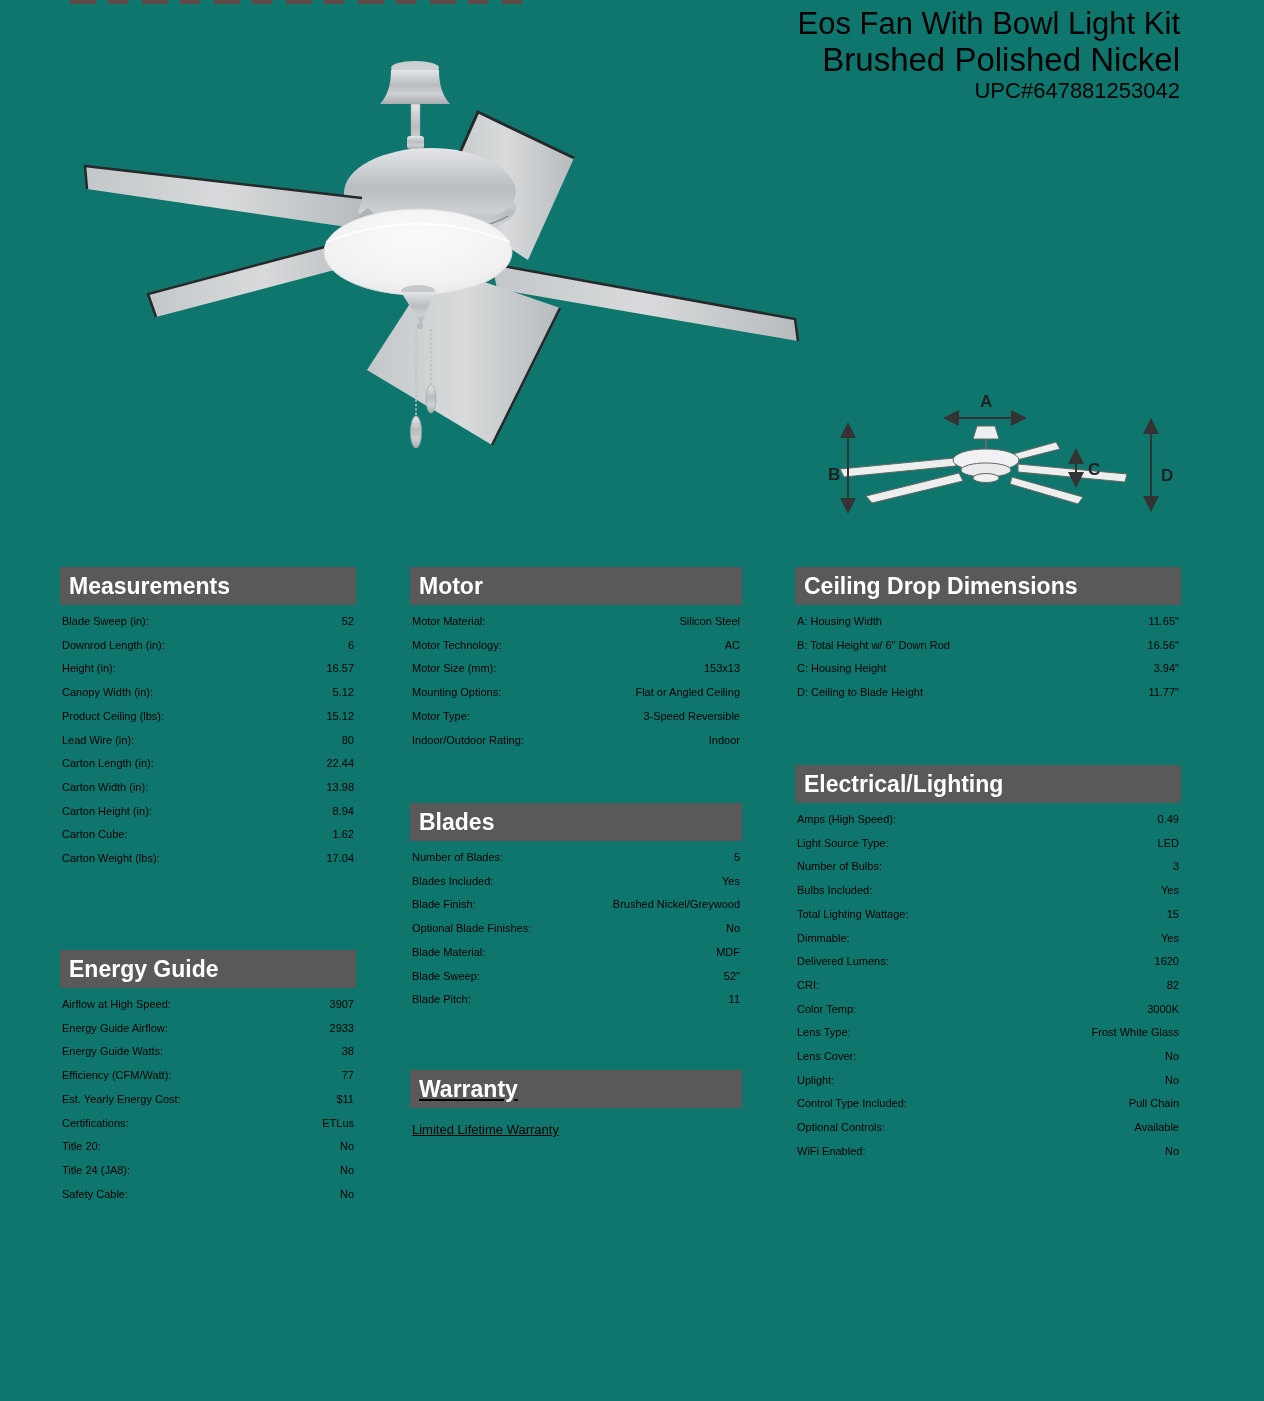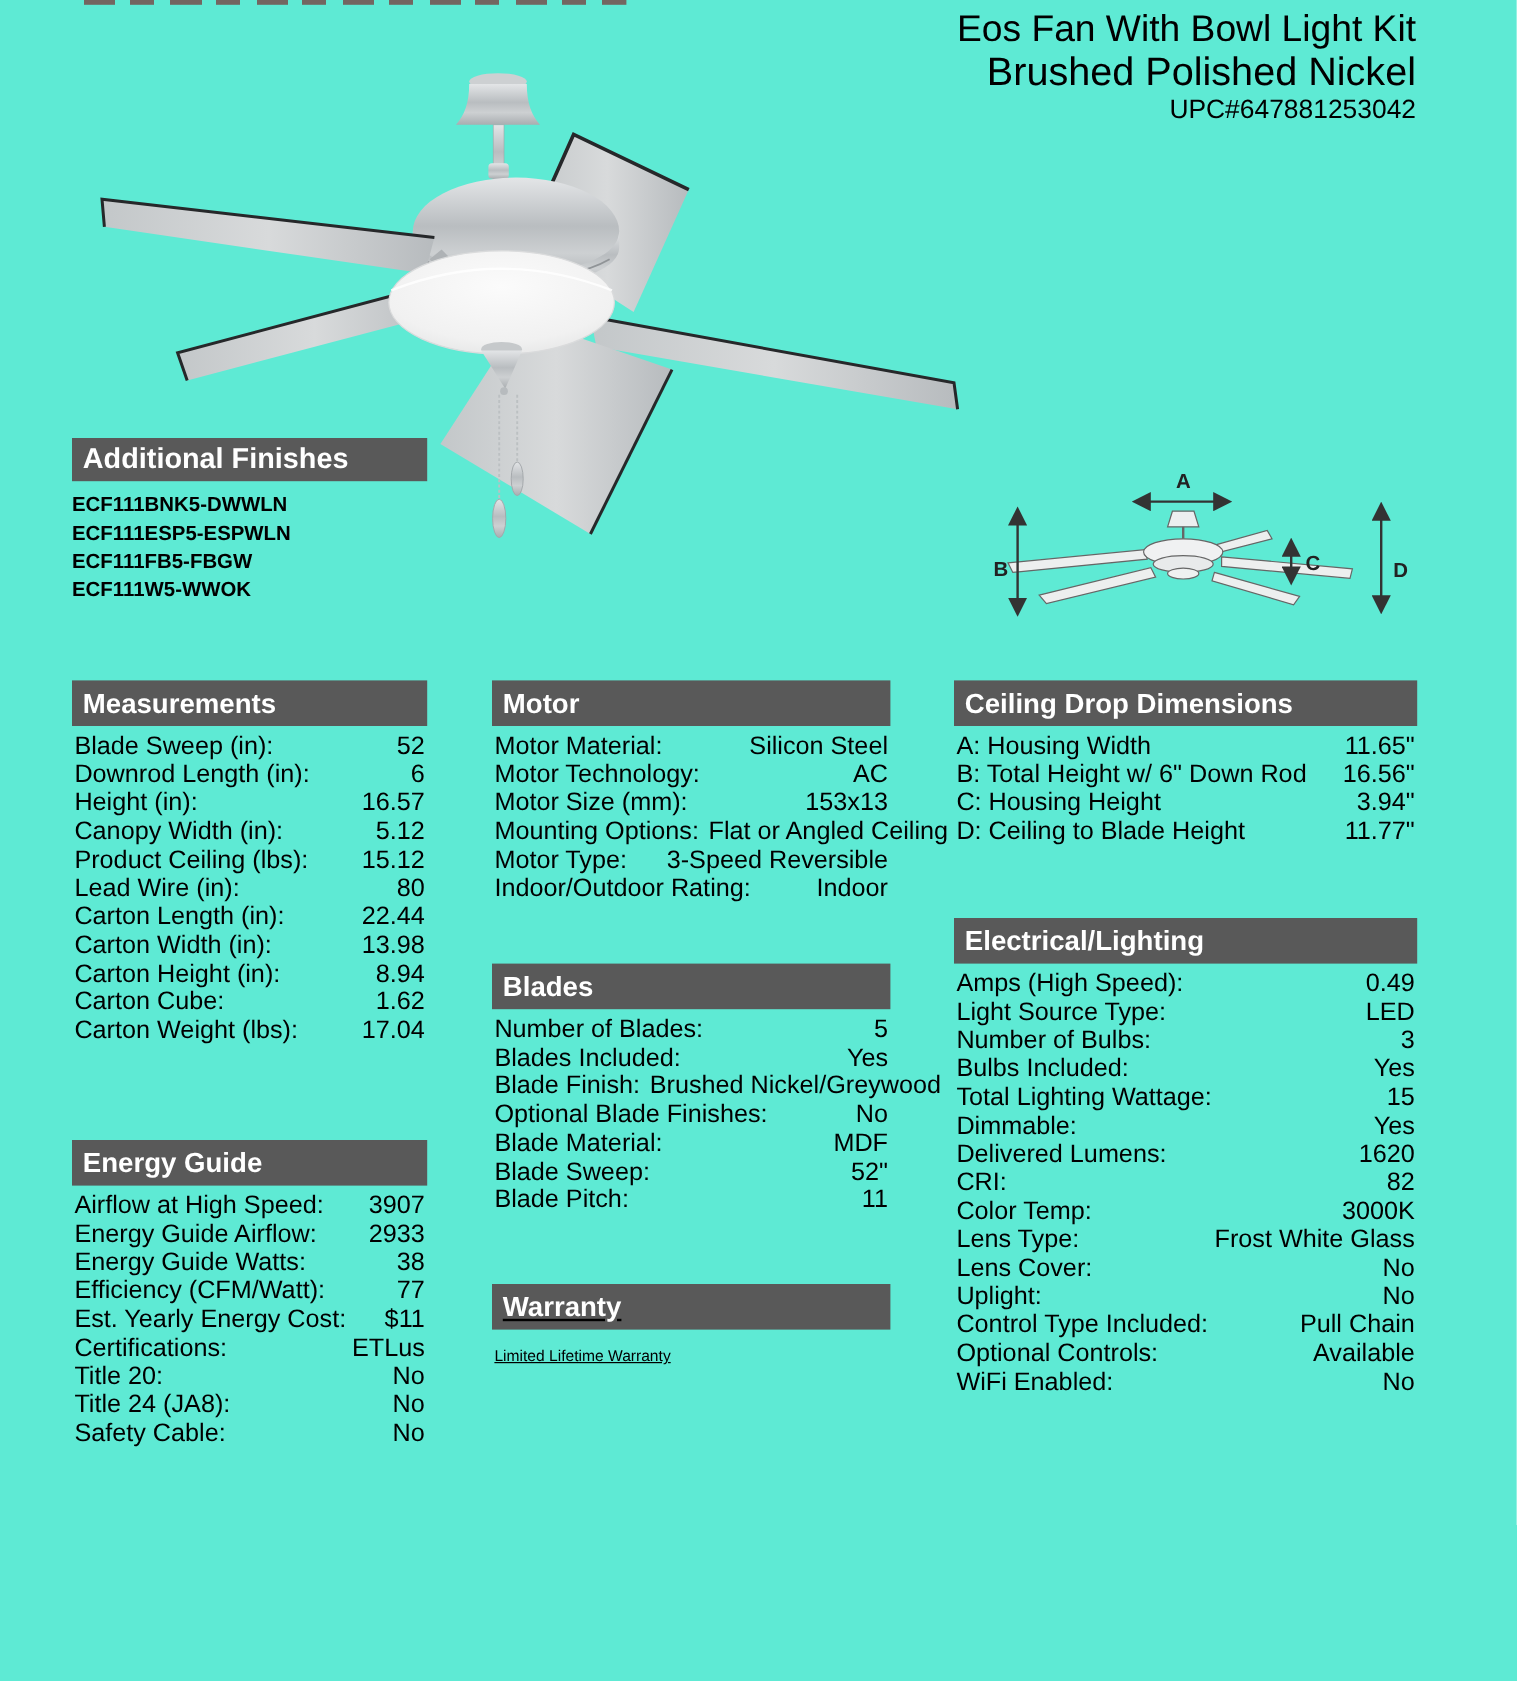--- a/index.html
+++ b/index.html
@@ -1,35 +1,35 @@
 <!DOCTYPE html>
 <html><head>
 <meta charset="utf-8">
 <style>
   * { margin:0; padding:0; box-sizing:border-box; }
   html,body { width:1264px; height:1401px; background:#fff; overflow:hidden; }
   body { font-family:"Liberation Sans", sans-serif; color:#000; position:relative; }
-  .page { position:absolute; left:0; top:0; width:1264px; height:1401px; background:#5eead4; }
+  .page { position:absolute; left:0; top:0; width:1264px; height:1401px; background:#0f766e; }
 
   .top-clip { position:absolute; left:70px; top:0; width:452px; height:4px; opacity:.75;
     background:repeating-linear-gradient(90deg,#7a3a3a 0 26px, transparent 26px 38px, #7a3a3a 38px 58px, transparent 58px 72px); }
 
   .masthead { position:absolute; top:5px; right:84px; text-align:right; }
   .masthead .title   { font-size:31px; line-height:38px; }
   .masthead .subtitle{ font-size:33px; line-height:33px; }
   .masthead .upc     { font-size:22px; line-height:29px; }
 
   .fan-photo   { position:absolute; left:60px; top:40px; width:740px; height:425px; }
   .dim-diagram { position:absolute; left:820px; top:385px; width:360px; height:140px; }
 
   .sec { position:absolute; }
   .sec-header { background:#595959; color:#fff; font-weight:bold; font-size:23px;
     height:38px; line-height:38px; padding-left:9px; white-space:nowrap; overflow:hidden; }
   .rows { margin-top:5px; }
-  .row { display:flex; justify-content:space-between; font-size:21px; line-height:23.7px; padding:0 2px; }
+  .row { display:flex; justify-content:space-between; font-size:11px; line-height:23.7px; padding:0 2px; }
   .row .lbl { white-space:nowrap; }
   .row .val { white-space:nowrap; text-align:right; padding-left:8px; }
 
   .finishes { position:absolute; left:60px; top:365px; width:296px; }
   .finishes .bar { height:36px; line-height:36px; font-size:24px; }
   .models { list-style:none; margin-top:8px; }
   .models li { font-weight:bold; font-size:17px; line-height:23.5px; }
 
   .pos-measurements { left:60px;  top:567px;  width:296px; }
   .pos-energy       { left:60px;  top:950px;  width:296px; }
@@ -130,29 +130,20 @@
     </g>
 
     <g>
       <line x1="356" y1="289" x2="356" y2="377" stroke="#bcc0c2" stroke-width="1.6" stroke-dasharray="2.4 2"></line>
       <ellipse cx="356" cy="392" rx="5.5" ry="16" fill="url(#nick)" stroke="#a3a7aa" stroke-width="0.8"></ellipse>
       <line x1="371" y1="289" x2="371" y2="345" stroke="#bcc0c2" stroke-width="1.6" stroke-dasharray="2.4 2"></line>
       <ellipse cx="371" cy="359" rx="5" ry="14" fill="url(#nick)" stroke="#a3a7aa" stroke-width="0.8"></ellipse>
     </g>
   </svg>
 
-  <section class="finishes">
-    <div class="sec-header bar">Additional Finishes</div>
-    <ul class="models">
-        <li>ECF111BNK5-DWWLN</li>
-        <li>ECF111ESP5-ESPWLN</li>
-        <li>ECF111FB5-FBGW</li>
-        <li>ECF111W5-WWOK</li>
-      </ul>
-  </section>
 
   <svg class="dim-diagram" viewBox="0 0 360 140" aria-hidden="true">
     <defs>
       <marker id="ah" markerWidth="8" markerHeight="8" refX="4" refY="4" orient="auto-start-reverse">
         <path d="M0,0 L8,4 L0,8 Z" fill="#333"></path>
       </marker>
     </defs>
     <text class="diag-label" x="160" y="22">A</text>
     <line x1="131" y1="33" x2="199" y2="33" stroke="#333" stroke-width="2" marker-start="url(#ah)" marker-end="url(#ah)"></line>
 

